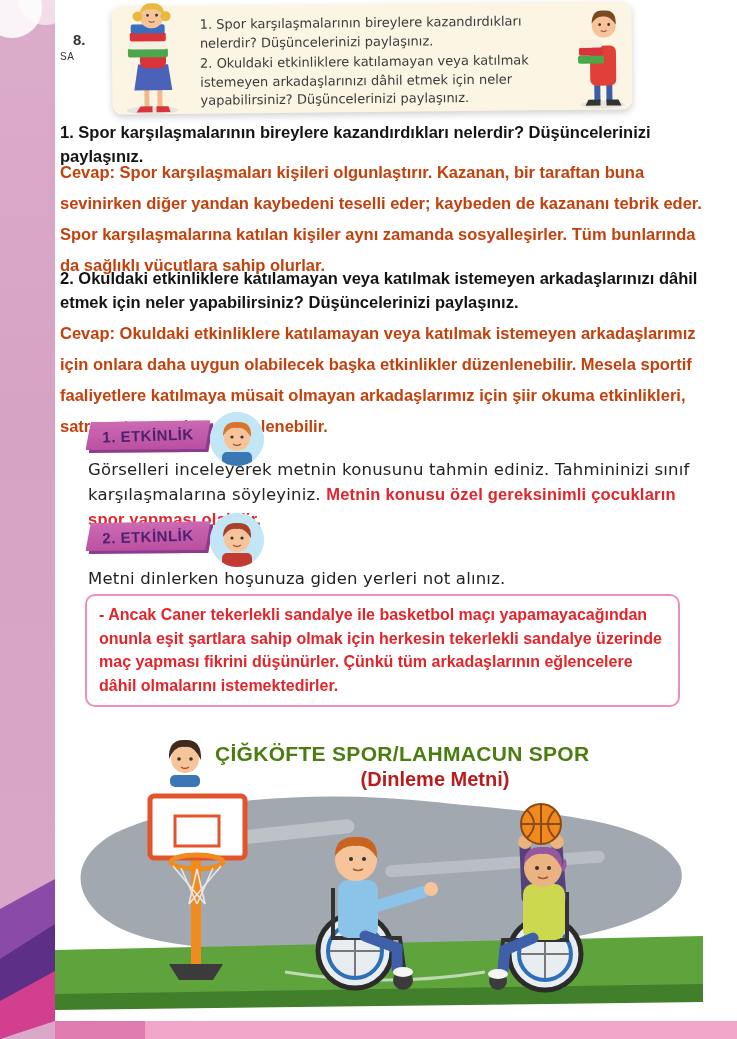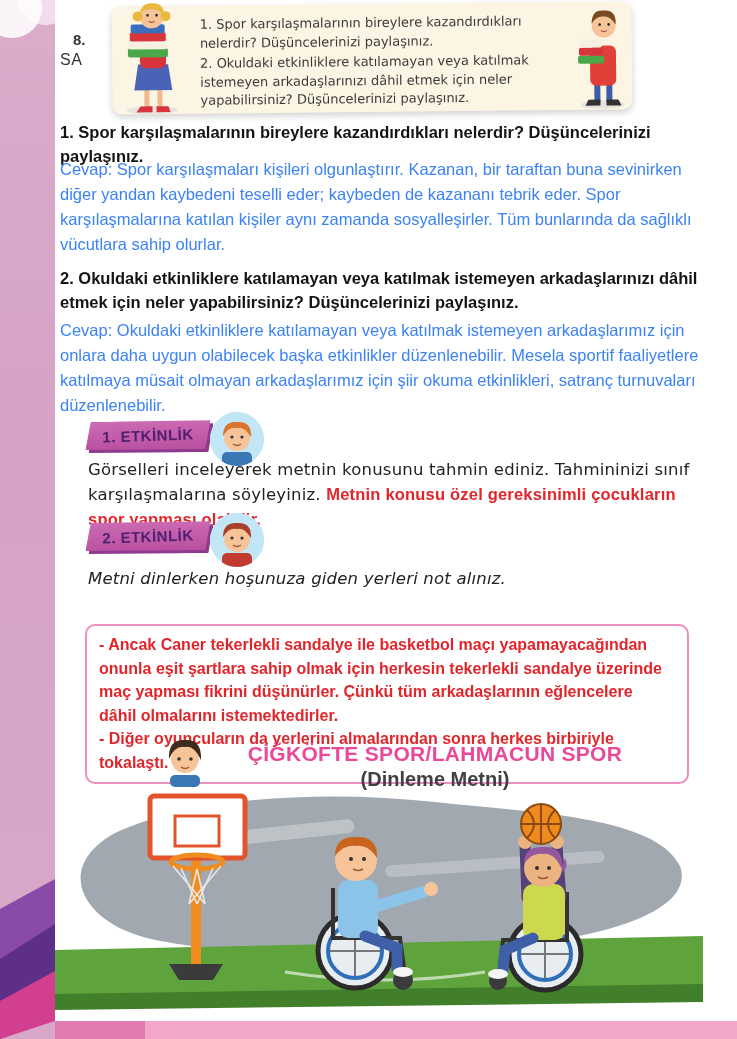--- a/index.html
+++ b/index.html
@@ -16,35 +16,35 @@
   .sidebar-circle1{left:-18px;top:-22px;width:60px;height:60px;border-radius:50%;background:#ffffff;opacity:.85;}
   .sidebar-circle2{left:18px;top:-30px;width:55px;height:55px;border-radius:50%;background:#ffffff;opacity:.6;}
 
   .bottom-bar{left:55px;right:0;bottom:0;height:18px;background:#f2a6c8;}
   .bottom-bar-dark{left:55px;bottom:0;width:90px;height:18px;background:#e07bb0;}
 
   .corner-svg{left:0;bottom:0;width:150px;height:160px;}
 
   
   .page-num{left:73px;top:31px;font-size:15px;font-weight:bold;color:#333;}
-  .page-side{left:60px;top:51px;font-size:16px;color:#333;letter-spacing:.5px;}
+  .page-side{left:60px;top:51px;font-size:10px;color:#333;letter-spacing:.5px;}
 
   
   .note{left:112px;top:4px;width:520px;height:108px;background:#fcf5e3;
     border-radius:10px;box-shadow:0 3px 7px rgba(0,0,0,.18);
     transform:rotate(-.6deg);}
   .note-text{position:absolute;left:88px;top:10px;width:368px;
     font-family:"DejaVu Sans", sans-serif;font-size:13px;line-height:18.5px;color:#3a3a3a;}
   .note-text p{margin:0 0 2px 0;}
   .note-girl{position:absolute;left:2px;top:-4px;width:78px;height:114px;}
   .note-boy{position:absolute;right:-2px;top:2px;width:62px;height:106px;}
 
   
   .q{left:60px;width:648px;font-size:16.5px;font-weight:bold;color:#141414;line-height:24px;}
-  .a{left:60px;width:648px;font-size:16.5px;font-weight:400;color:#3b82f6;line-height:25px;}
+  .a{left:60px;width:648px;font-size:16.5px;font-weight:700;color:#c2410c;line-height:31px;}
   .q1{top:120px;}
   .a1{top:157px;}
   .q2{top:266px;}
   .a2{top:318px;}
 
   
   .banner{width:126px;height:31px;transform:rotate(-2deg);}
   .banner .back{position:absolute;left:3px;top:3px;width:100%;height:100%;
     background:#8e3a8e;clip-path:polygon(5% 0,100% 8%,95% 100%,0 90%);}
   .banner .front{position:absolute;left:0;top:0;width:100%;height:100%;
@@ -54,34 +54,34 @@
   .banner .front span{font-size:15px;font-weight:bold;color:#4d1f6e;letter-spacing:.5px;}
   .banner1{left:85px;top:420px;}
   .banner2{left:85px;top:521px;}
   .avatar{width:54px;height:54px;border-radius:50%;overflow:hidden;background:#c2e6f5;}
   .avatar1{left:210px;top:412px;}
   .avatar2{left:210px;top:513px;}
 
   .act-text{left:88px;width:616px;
     font-family:"DejaVu Sans", sans-serif;font-size:16.5px;line-height:25px;color:#222;letter-spacing:.2px;}
   .act1-text{top:457px;}
-  .act2-text{top:566px;font-style:italic;}
+  .act2-text{top:566px;}
   .act-answer{color:#e2252b;font-weight:bold;font-family:"Liberation Sans", sans-serif;}
 
   
-  .notes-box{left:85px;top:624px;width:572px;border:2.5px solid #ec8fc0;border-radius:10px;
-    padding:7px 16px 8px 12px;background:#fff;}
+  .notes-box{left:85px;top:594px;width:572px;border:2.5px solid #ec8fc0;border-radius:10px;
+    padding:7px 7px 8px 12px;background:#fff;}
   .notes-box p{margin:0;font-size:16px;font-weight:bold;color:#e2252b;line-height:23.5px;}
 
   
   .listen-avatar{left:158px;top:733px;width:54px;height:54px;}
-  .listen-title{left:215px;top:742px;width:440px;text-align:center;
-    font-size:21px;font-weight:bold;color:#ec4899;letter-spacing:.3px;}
+  .listen-title{left:215px;top:742px;width:440px;
+    font-size:21px;font-weight:bold;color:#4d7c0f;letter-spacing:.3px;}
   .listen-sub{left:215px;top:768px;width:440px;text-align:center;
-    font-size:20px;font-weight:bold;color:#404040;}
+    font-size:20px;font-weight:bold;color:#b91c1c;}
 
   .scene{left:55px;top:788px;width:648px;height:232px;}
 </style>
 </head>
 <body>
 
 <div class="abs sidebar"></div>
 <div class="abs sidebar-circle1"></div>
 <div class="abs sidebar-circle2"></div>
 <div class="abs bottom-bar"></div>
@@ -178,21 +178,20 @@
     <path d="M13,24 Q13,9 27,10 Q42,9 41,25 Q34,14 27,16 Q19,14 13,24 Z" fill="#a8402c"></path>
     <circle cx="22" cy="25" r="1.6" fill="#333"></circle>
     <circle cx="32" cy="25" r="1.6" fill="#333"></circle>
     <path d="M23,32 Q27,35 31,32" stroke="#a05a3c" stroke-width="1.4" fill="none"></path>
   </svg>
 </div>
 <div class="abs act-text act2-text">Metni dinlerken hoşunuza giden yerleri not alınız.</div>
 
 <div class="abs notes-box">
   <p>- Ancak Caner tekerlekli sandalye ile basketbol maçı yapamayacağından onunla eşit şartlara sahip olmak için herkesin tekerlekli sandalye üzerinde maç yapması fikrini düşünürler. Çünkü tüm arkadaşlarının eğlencelere dâhil olmalarını istemektedirler.</p>
-  <p>- Diğer oyuncuların da yerlerini almalarından sonra herkes birbiriyle tokalaştı.</p>
 </div>
 
 <svg class="abs listen-avatar" viewBox="0 0 54 54">
   <rect x="12" y="42" width="30" height="12" rx="5" fill="#3a77b5"></rect>
   <circle cx="27" cy="26" r="14" fill="#f7c49a"></circle>
   <path d="M11,26 Q10,6 27,7 Q44,6 43,27 Q36,12 27,14 Q17,12 11,26 Z" fill="#3f2a1c"></path>
   <circle cx="21" cy="26" r="1.8" fill="#333"></circle>
   <circle cx="33" cy="26" r="1.8" fill="#333"></circle>
   <path d="M23,34 Q27,37 31,34" stroke="#a05a3c" stroke-width="1.5" fill="none"></path>
 </svg>

